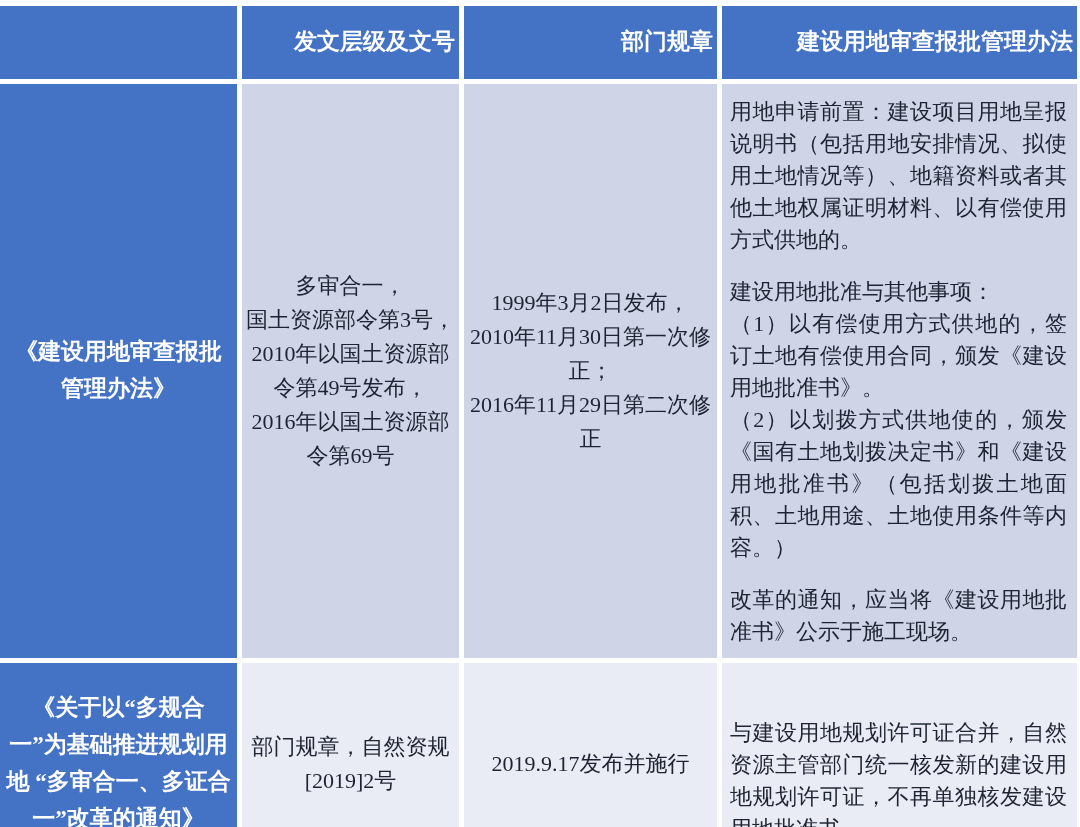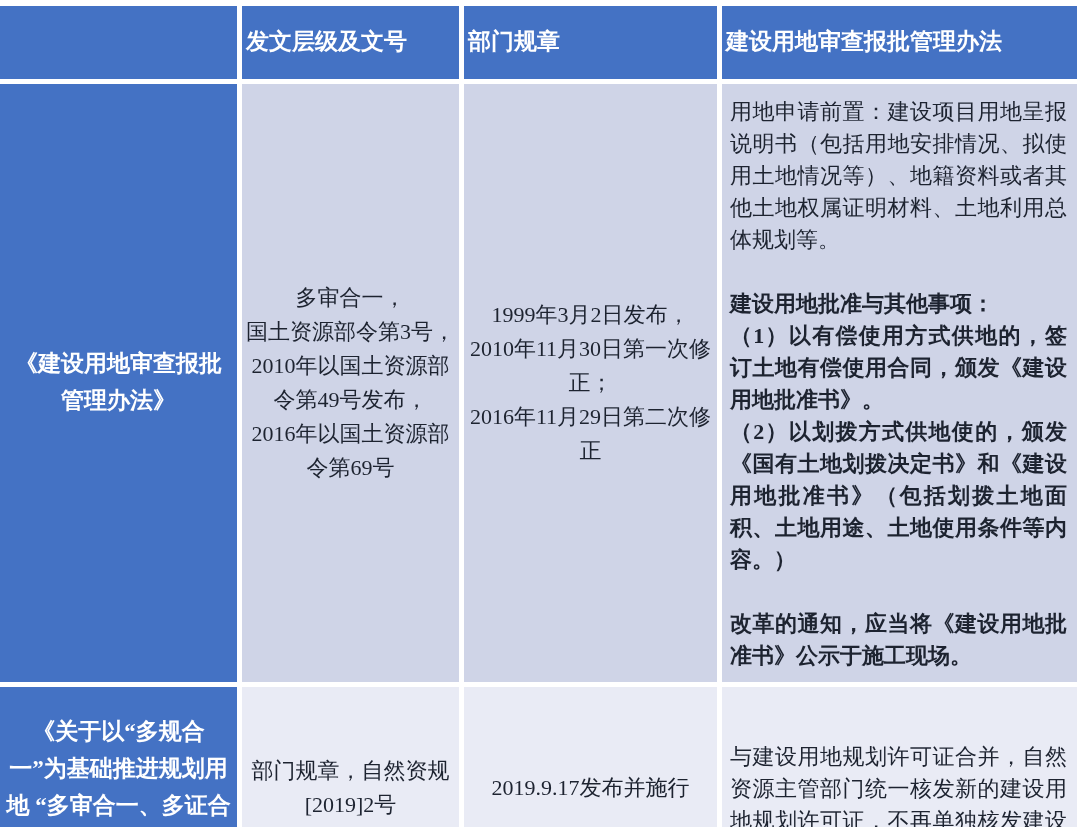--- a/index.html
+++ b/index.html
@@ -34,21 +34,21 @@
     background: #4472c4;
     color: #ffffff;
     font-weight: bold;
   }
   .band1 { background: #cfd4e7; }
   .band2 { background: #e9ebf5; }
 
   th.head {
     font-size: 23px;
     line-height: 1.4;
-    text-align: left;
+    text-align: right;
     vertical-align: middle;
     padding: 4px;
   }
   th.rowtitle {
     font-size: 23px;
     line-height: 1.6;
     text-align: center;
     vertical-align: middle;
     padding: 4px;
     font-weight: bold;
@@ -66,21 +66,21 @@
     line-height: 32px;
     text-align: justify;
     vertical-align: top;
     padding: 12px 10px 10px 8px;
   }
   td.keypoints.mid { vertical-align: middle; }
   .keypoints p {
     margin: 0;
     white-space: pre-line;
   }
-  .keypoints p + p { margin-top: 32px; font-weight: bold; }
+  .keypoints p + p { margin-top: 20px; }
   .seg-bold { font-weight: normal; }
 </style>
 </head>
 <body>
 
 <div class="page">
   <table class="reg-table">
     <colgroup>
       <col style="width:242px">
       <col style="width:222px">
@@ -99,21 +99,21 @@
       <tr class="h-r1">
         <th class="blue rowtitle">《建设用地审查报批管理办法》</th>
         <td class="band1 center">多审合一，
 国土资源部令第3号，
 2010年以国土资源部令第49号发布，
 2016年以国土资源部令第69号</td>
         <td class="band1 center">1999年3月2日发布，
 2010年11月30日第一次修正；
 2016年11月29日第二次修正</td>
         <td class="band1 keypoints">
-          <p>用地申请前置：建设项目用地呈报说明书（包括用地安排情况、拟使用土地情况等）、地籍资料或者其他土地权属证明材料、土地利用总体规划等。</p>
+          <p>用地申请前置：建设项目用地呈报说明书（包括用地安排情况、拟使用土地情况等）、地籍资料或者其他土地权属证明材料、以有偿使用方式供地的。</p>
           <p>建设用地批准与其他事项：
 （1）以有偿使用方式供地的，签订土地有偿使用合同，颁发《建设用地批准书》。
 （2）以划拨方式供地使的，颁发《国有土地划拨决定书》和《建设用地批准书》（包括划拨土地面积、土地用途、土地使用条件等内容。）</p>
           <p>改革的通知，应当将《建设用地批准书》公示于施工现场。</p>
         </td>
       </tr>
       <tr class="h-r2">
         <th class="blue rowtitle">《关于以“多规合一”为基础推进规划用地 “多审合一、多证合一”改革的通知》</th>
         <td class="band2 center">部门规章，自然资规[2019]2号</td>
         <td class="band2 center">2019.9.17发布并施行</td>

